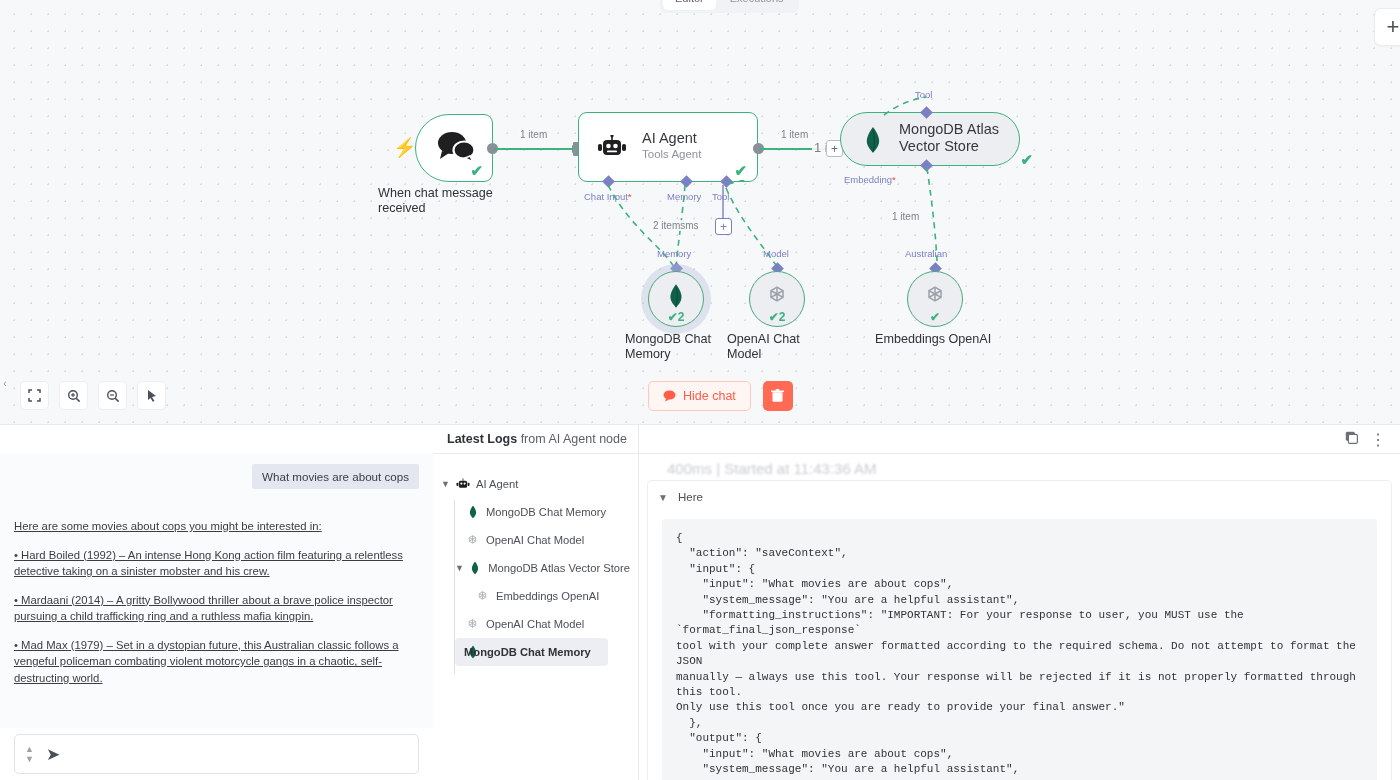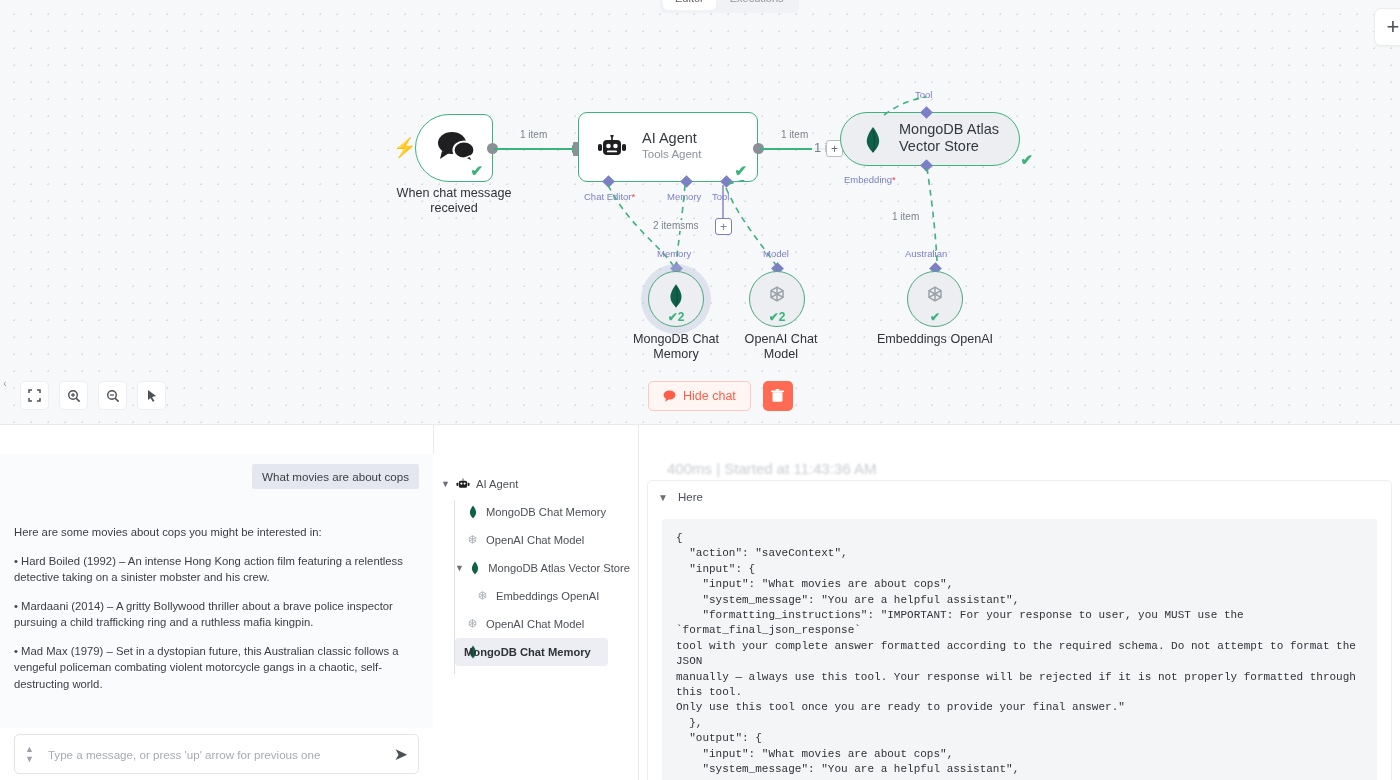--- a/index.html
+++ b/index.html
@@ -52,21 +52,21 @@
   .node-main {
     position: absolute; background: #fff;
     border: 1.6px solid #3cb27c; border-radius: 9px;
   }
   .node-trigger {
     border-top-left-radius: 34px; border-bottom-left-radius: 34px;
   }
   .node-title { font-size: 14.5px; color: #34383f; }
   .node-sub { font-size: 11.5px; color: #8d929b; margin-top: 2px; }
   .node-caption {
-    position: absolute; text-align: center; font-size: 12.6px;
+    position: absolute; font-size: 12.6px;
     color: #2f3237; line-height: 15px;
   }
   .check { color: #3cb27c; font-size: 15px; font-weight: bold; }
 
   .sub-node {
     position: absolute; width: 56px; height: 56px; border-radius: 50%;
     background: #eceef1; border: 1.6px solid #4aa97c;
     display: flex; align-items: center; justify-content: center;
   }
   .sub-node.selected { box-shadow: 0 0 0 7px rgba(180,190,215,.38); }
@@ -138,21 +138,21 @@
   .refresh-ic { margin-left: 9px; color: #5b5f66; font-size: 12px; }
   #chat-body {
     position: absolute; top: 29px; left: 0; right: 0; bottom: 52px;
     background: #fafbfc; padding: 10px 14px 0 14px; overflow: hidden;
   }
   .msg-user {
     float: right; clear: both; background: #e4e7ef; color: #3a3d44;
     font-size: 11.6px; padding: 6px 10px; border-radius: 2px; max-width: 80%;
   }
   .msg-bot { clear: both; font-size: 11.3px; color: #3a3d44; line-height: 16.5px; padding-top: 28px; }
-  .msg-bot p { margin: 7px 0 12px 0; }
+  .msg-bot p { margin: 1px 0 12px 0; text-decoration: underline; }
   #chat-input-wrap {
     position: absolute; left: 14px; right: 14px; bottom: 6px; height: 40px;
     border: 1px solid #e2e4e9; border-radius: 5px; background: #fff;
     display: flex; align-items: center; padding: 0 10px;
   }
   .updown { display: flex; flex-direction: column; color: #9ca0a8; font-size: 9px; line-height: 10px; margin-right: 12px; }
   #chat-input-wrap input {
     flex: 1; border: none; outline: none; font-size: 11.6px; color: #3a3d44;
     font-family: "Liberation Sans", sans-serif;
   }
@@ -242,21 +242,21 @@
       <div style="position:absolute; left:63px; top:17px;">
         <div class="node-title">AI Agent</div>
         <div class="node-sub">Tools Agent</div>
       </div>
       <div class="check" style="position:absolute; right:10px; bottom:1px;">✔</div>
     </div>
     <div class="dot-port" style="left:753px; top:143px;"></div>
 
     <div class="port-diamond" style="left:604px; top:177px;"></div>
     <div class="port-label" style="left:584px; top:191px;">
-      <span>Chat Editor</span><span style="color:#ef4444;">*</span>
+      <span>Chat Input</span><span style="color:#ef4444;">*</span>
     </div>
     <div class="port-diamond" style="left:682px; top:177px;"></div>
     <div class="port-label" style="left:667px; top:191px;">Memory</div>
     <div class="port-diamond" style="left:722px; top:177px;"></div>
     <div class="port-label" style="left:712px; top:191px;">Tool</div>
 
     <svg style="position:absolute; left:570px; top:180px;" width="420" height="115">
       <path d="M38 5 C 60 48, 92 66, 106 90" stroke="#3cb27c" stroke-width="1.6" fill="none" stroke-dasharray="6 5"></path>
       <path d="M115 5 C 112 40, 108 62, 106 88" stroke="#3cb27c" stroke-width="1.6" fill="none" stroke-dasharray="6 5"></path>
       <path d="M156 8 C 170 40, 190 62, 208 88" stroke="#3cb27c" stroke-width="1.6" fill="none" stroke-dasharray="6 5"></path>
@@ -398,28 +398,41 @@
           <p>• Mardaani (2014) – A gritty Bollywood thriller about a brave police inspector pursuing a child trafficking ring and a ruthless mafia kingpin.</p>
           <p>• Mad Max (1979) – Set in a dystopian future, this Australian classic follows a vengeful policeman combating violent motorcycle gangs in a chaotic, self-destructing world.</p>
 
         </div>
       </div>
       <div id="chat-input-wrap">
         <span class="updown">
           <span>▲</span>
           <span>▼</span>
         </span>
-        <input type="text" placeholder="Type a message, or press 'up' arrow for previous one" value="" style="">
         <span class="send-ic">➤</span>
       </div>
     </div>
 
     <div class="panel-divider-v" style="left:433px;"></div>
 
     <div id="logs-panel">
+      <div class="panel-head">
+        <span class="logs-title">
+          <b>Latest Logs</b><span class="sub"> from AI Agent node</span>
+        </span>
+        <span class="head-icons">
+          <span>
+            <svg width="13" height="13" viewBox="0 0 13 13">
+              <rect x="0.8" y="0.8" width="9" height="9" rx="1.5" fill="#6b6f77"></rect>
+              <rect x="3.4" y="3.4" width="9" height="9" rx="1.5" fill="#fff" stroke="#6b6f77" stroke-width="1.2"></rect>
+            </svg>
+          </span>
+          <span>⋮</span>
+        </span>
+      </div>
 
       <div id="tree">
         <div class="tree-vline"></div>
 
         <div class="tree-row" style="padding-left:8px;">
           <span class="caret">▼</span>
           <span class="tree-ic">
             <svg width="14" height="13" viewBox="0 0 30 26">
               <rect x="6" y="5" width="18" height="15" rx="4" fill="#1f1f22"></rect>
               <circle cx="11.5" cy="11" r="2.3" fill="#fff"></circle>

